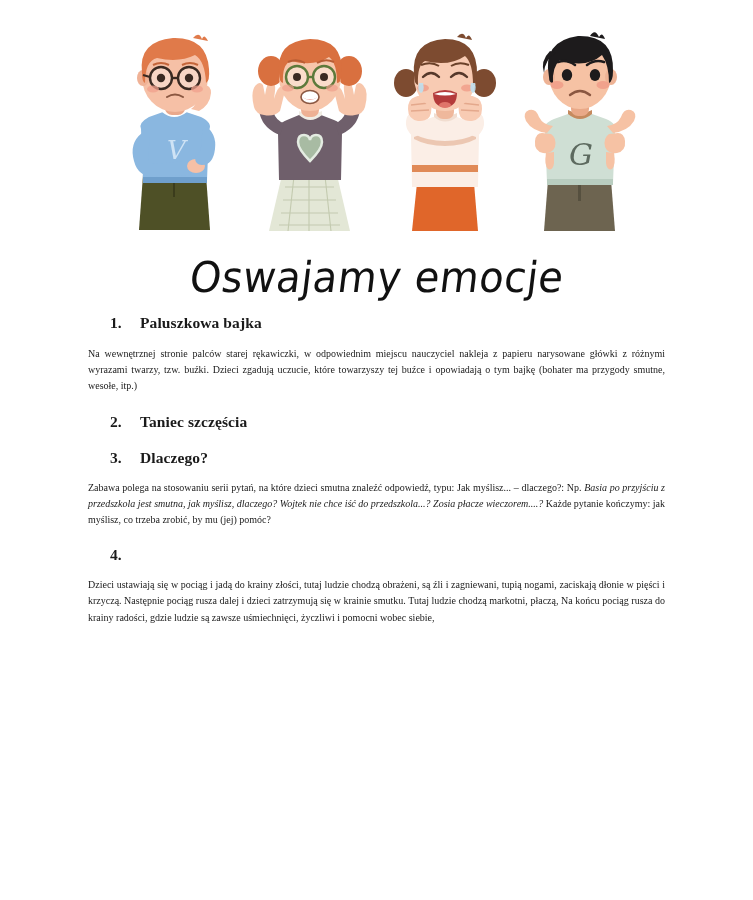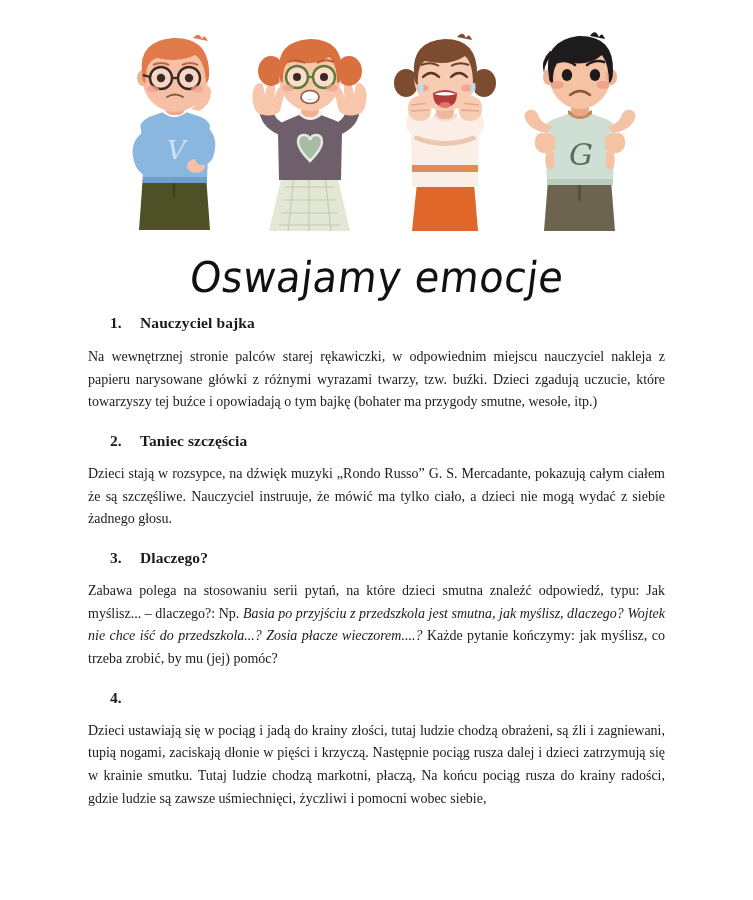--- a/index.html
+++ b/index.html
@@ -82,21 +82,21 @@
   }
   .sec-num {
     display: inline-block;
     width: 30px;
     flex: 0 0 30px;
     font-weight: bold;
   }
   .sec-title { font-weight: bold; }
 
   .para {
-    font-size: 14px;
+    font-size: 10px;
     line-height: 1.62;
     text-align: justify;
     margin: 13px 0 0 0;
     hyphens: none;
   }
   .para em { font-style: italic; }
 
   .sec-body-1 { margin-top: 14px; }
 </style>
 </head>
@@ -310,31 +310,30 @@
 
   <div class="title-wrap">
     <span class="doc-title">Oswajamy emocje</span>
   </div>
 
   <div class="content">
 
     <div class="section">
       <div class="sec-heading">
         <span class="sec-num">1.</span>
-        <span class="sec-title">Nauczyciel bajka</span>
+        <span class="sec-title">Paluszkowa bajka</span>
       </div>
       <p class="para sec-body-1">Na wewnętrznej stronie palców starej rękawiczki, w odpowiednim miejscu nauczyciel nakleja z papieru narysowane główki z różnymi wyrazami twarzy, tzw. buźki. Dzieci zgadują uczucie, które towarzyszy tej buźce i opowiadają o tym bajkę (bohater ma przygody smutne, wesołe, itp.)</p>
     </div>
 
     <div class="section">
       <div class="sec-heading">
         <span class="sec-num">2.</span>
         <span class="sec-title">Taniec szczęścia</span>
       </div>
-      <p class="para">Dzieci stają w rozsypce, na dźwięk muzyki „Rondo Russo” G. S. Mercadante, pokazują całym ciałem że są szczęśliwe. Nauczyciel instruuje, że mówić ma tylko ciało,  a dzieci nie mogą wydać z siebie żadnego głosu.</p>
     </div>
 
     <div class="section">
       <div class="sec-heading">
         <span class="sec-num">3.</span>
         <span class="sec-title">Dlaczego?</span>
       </div>
       <p class="para"><span>Zabawa polega na stosowaniu serii pytań, na które dzieci smutna znaleźć odpowiedź, typu: Jak myślisz... – dlaczego?: Np. </span><em>Basia po przyjściu z przedszkola jest smutna, jak myślisz, dlaczego? Wojtek nie chce iść do przedszkola...? Zosia płacze wieczorem....?</em><span> Każde pytanie kończymy: jak myślisz, co trzeba zrobić, by mu (jej) pomóc?</span></p>
     </div>
 

